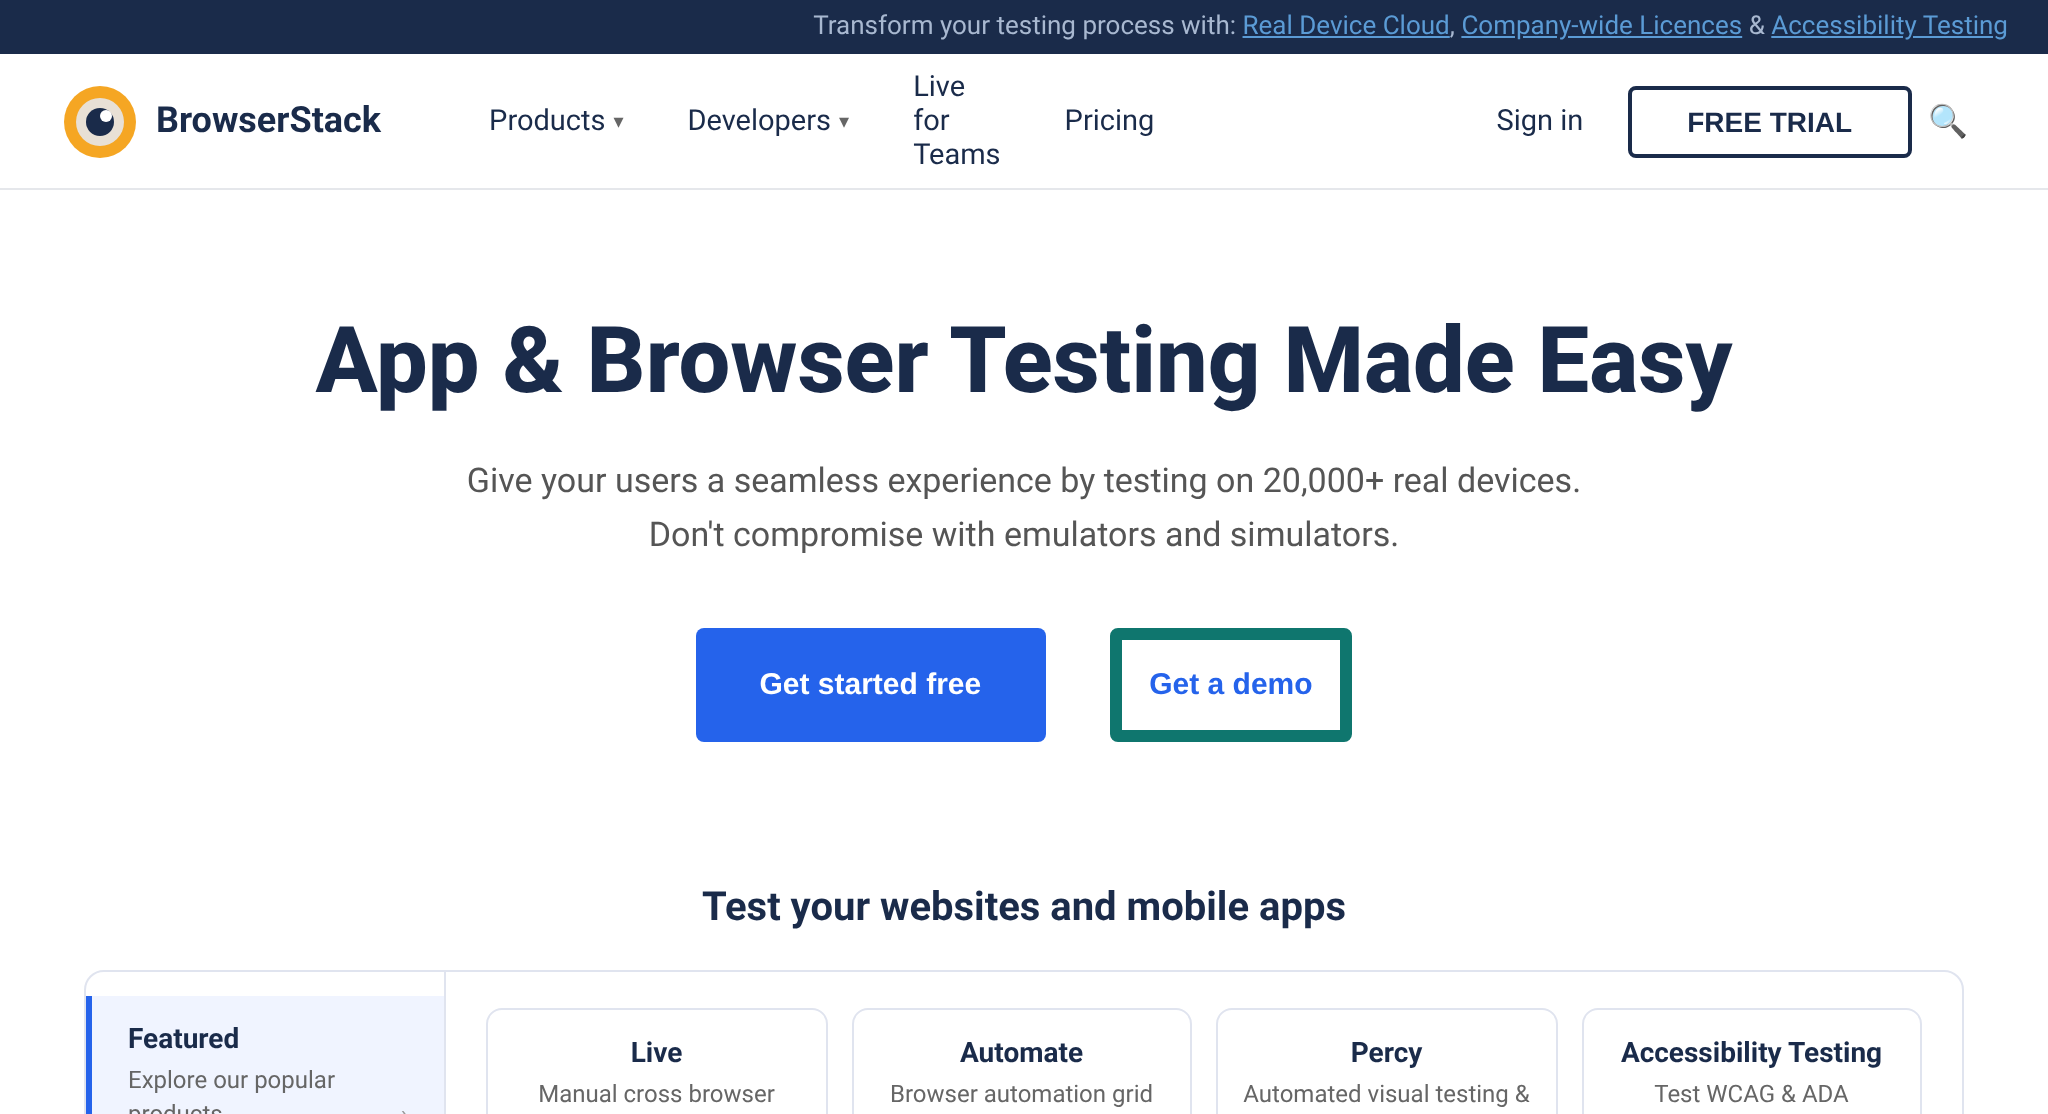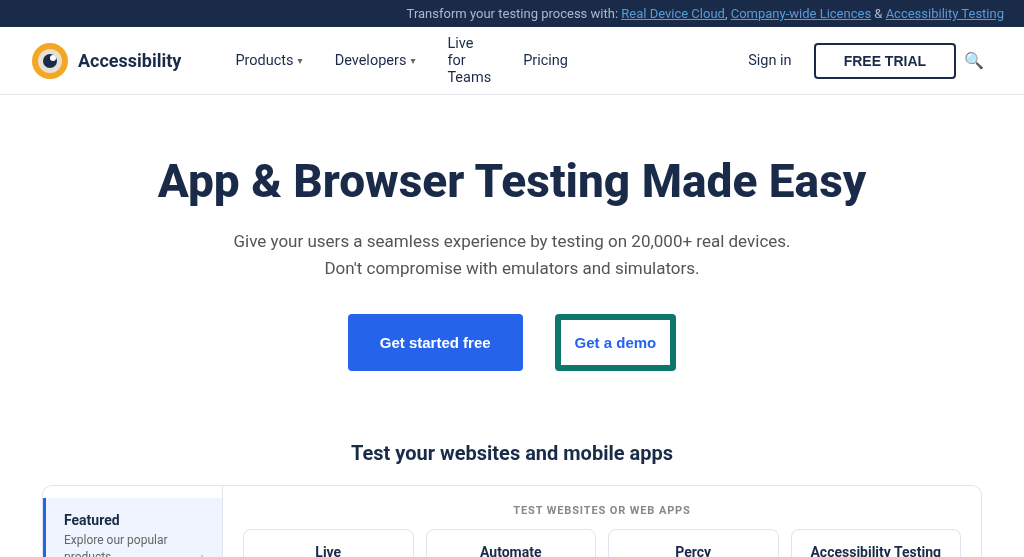--- a/index.html
+++ b/index.html
@@ -240,21 +240,21 @@
 </div>
 
 <nav class="navbar">
   <div class="logo-area">
     <svg class="logo-icon" viewBox="0 0 36 36" xmlns="http://www.w3.org/2000/svg">
       <circle cx="18" cy="18" r="18" fill="#f5a623"></circle>
       <circle cx="18" cy="18" r="12" fill="#e8e0d5"></circle>
       <circle cx="18" cy="18" r="7" fill="#1a2b4a"></circle>
       <circle cx="21" cy="15" r="3" fill="#fff"></circle>
     </svg>
-    <span class="logo-text">Accessibility</span>
+    <span class="logo-text">BrowserStack</span>
   </div>
 
   <div class="nav-links">
     <div class="nav-item">
       <span>Products</span>
       <span class="chevron">▾</span>
     </div>
     <div class="nav-item">
       <span>Developers</span>
       <span class="chevron">▾</span>
@@ -297,21 +297,20 @@
       <div class="sidebar-item active">
         <div class="item-title">Featured</div>
         <div class="item-desc">Explore our popular products</div>
         <span class="chevron-right">›</span>
       </div>
 
     </div>
 
     <div class="panel-content">
 
-      <div class="panel-section-label">TEST WEBSITES OR WEB APPS</div>
       <div class="product-cards-row">
         <div class="product-card">
           <div class="card-title">Live</div>
           <div class="card-desc">Manual cross browser testing</div>
 
         </div>
         <div class="product-card">
           <div class="card-title">Automate</div>
           <div class="card-desc">Browser automation grid</div>
 

